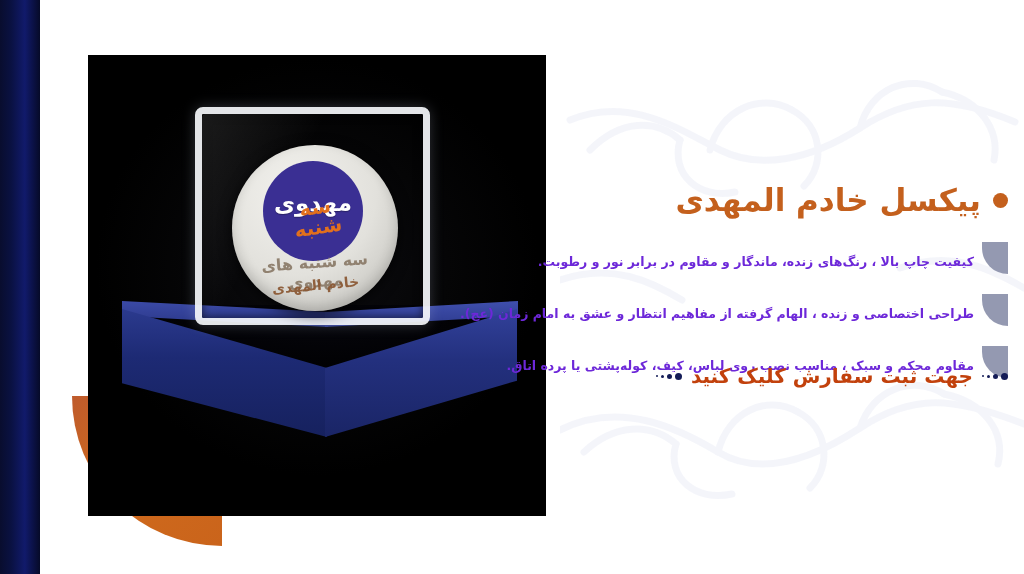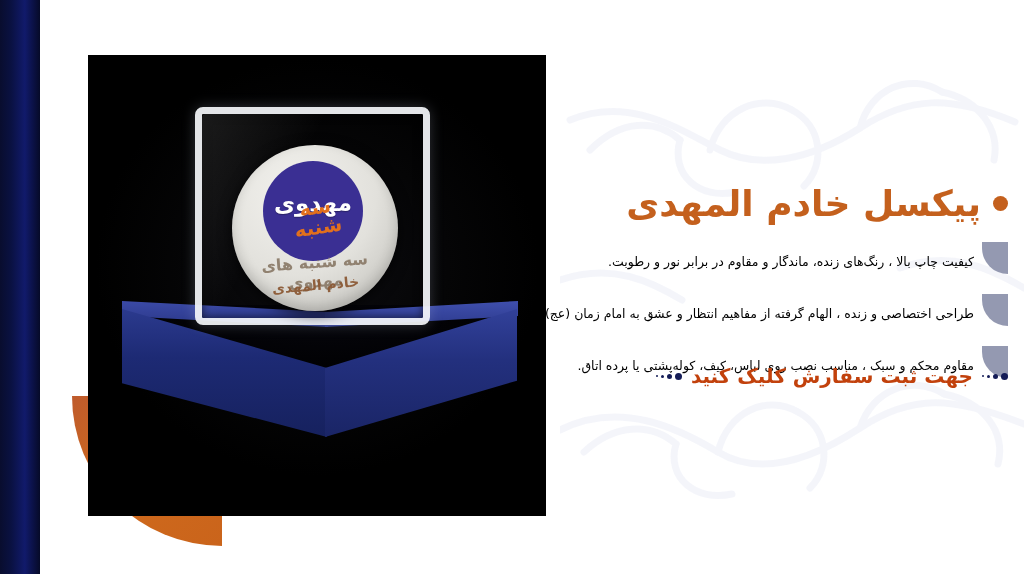--- a/index.html
+++ b/index.html
@@ -143,21 +143,21 @@
   }
 
   
   .panel {
     position:absolute; left:560px; top:0; width:464px; height:574px;
     direction:rtl; text-align:right;
   }
   .headline {
     position:absolute; right:16px; top:182px; width:430px;
     color:#c4601d;
-    font-size:36px; font-weight:700;
+    font-size:31px; font-weight:700;
     letter-spacing:-.5px; line-height:1.2;
     white-space:nowrap;
     display:flex; align-items:center; justify-content:flex-start;
     flex-direction:row;
   }
   .headline-dot{
     width:15px; height:15px; border-radius:50%;
     background:#c4601d; display:inline-block;
     margin-left:12px; flex:0 0 auto;
   }
@@ -170,22 +170,22 @@
     display:flex; align-items:center; justify-content:flex-start;
   }
   .feature-marker{
     position:absolute; right:0; top:-2px;
     width:26px; height:32px;
     background:#8e93ad;
     border-bottom-left-radius:26px;
     opacity:.95;
   }
   .feature-text{
-    color:#000000;
-    font-size:12.5px; font-weight:400;
+    color:#6d28d9;
+    font-size:12.5px; font-weight:700;
     line-height:1.45; white-space:nowrap;
   }
   .cta {
     position:absolute; right:16px; top:364px; width:436px;
     display:flex; align-items:center; justify-content:flex-start;
     gap:9px;
     color:#c2410c; font-size:20px; font-weight:700;
     white-space:nowrap;
   }
   .cta-dots{ display:flex; align-items:center; gap:3px; flex:0 0 auto; }

